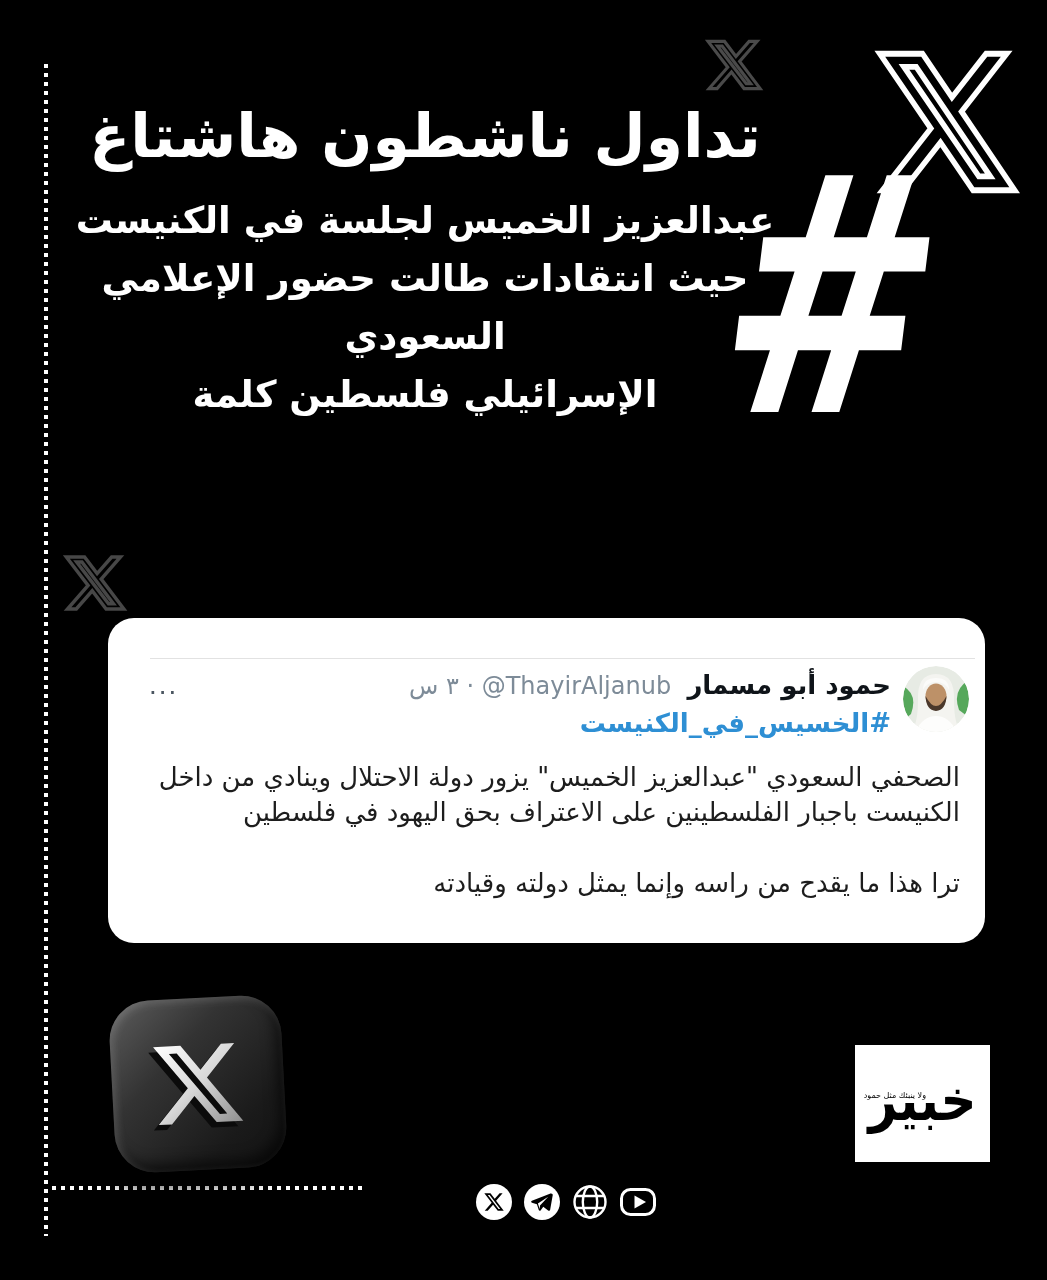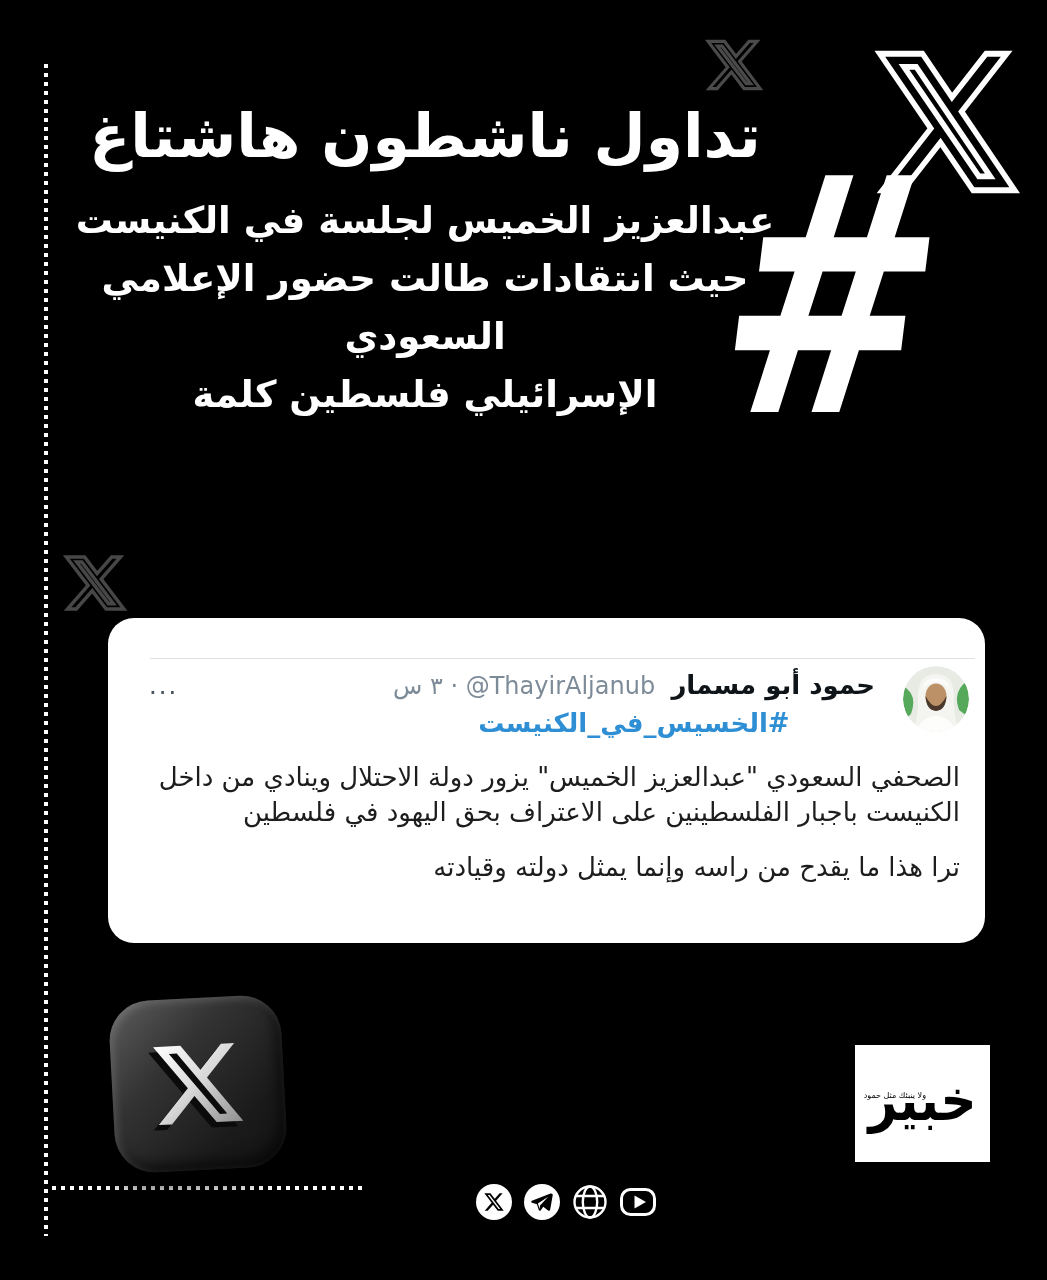--- a/index.html
+++ b/index.html
@@ -28,32 +28,32 @@
   
   .big-hash{position:absolute;left:742px;top:150px;width:240px;color:#ffffff;
     font-size:330px;font-weight:bold;line-height:0.9;
     transform:skewX(-7deg) scaleX(0.78);transform-origin:left top;}
 
   
   .tweet-card{position:absolute;left:108px;top:618px;width:877px;height:325px;
     background:#ffffff;border-radius:26px;}
   .card-topline{position:absolute;top:40px;left:42px;right:10px;height:1px;background:#e2e2e2;}
   .tweet-header{position:absolute;top:48px;right:16px;left:40px;direction:rtl;
-    display:flex;gap:28px;}
+    display:flex;gap:12px;}
   .avatar{width:66px;height:66px;border-radius:50%;flex:0 0 auto;display:block;}
   .th-col{padding-top:4px;}
   .name-row{font-size:26px;color:#0f1419;white-space:nowrap;}
   .name-row .name{font-weight:bold;}
   .name-row .meta{color:#7d8b98;font-size:24px;font-weight:normal;margin-right:8px;}
-  .tweet-hashtag{margin-top:8px;font-size:26px;font-weight:bold;color:#2e8fd4;text-align:center;}
+  .tweet-hashtag{margin-top:8px;font-size:26px;font-weight:bold;color:#2e8fd4;}
   .more-menu{position:absolute;top:66px;left:42px;color:#4a5560;font-size:15px;
     letter-spacing:4px;font-weight:bold;}
   .tweet-body{position:absolute;top:142px;right:25px;left:40px;direction:rtl;
     text-align:right;font-size:26px;color:#1d1d1d;line-height:1.35;}
-  .tweet-body .p2{margin-top:20px;}
+  .tweet-body .p2{margin-top:36px;}
 
   
   .logo3d{position:absolute;left:112px;top:998px;width:172px;height:172px;
     border-radius:40px;transform:rotate(-3deg);
     background:linear-gradient(135deg,#5d5d5d 0%,#333333 35%,#1a1a1a 75%,#121212 100%);
     box-shadow:-12px 14px 22px rgba(0,0,0,.75), inset 3px 3px 8px rgba(255,255,255,.18),
       inset -6px -8px 14px rgba(0,0,0,.6);}
   .logo3d svg{position:absolute;left:38px;top:38px;width:96px;height:96px;}
 
   

